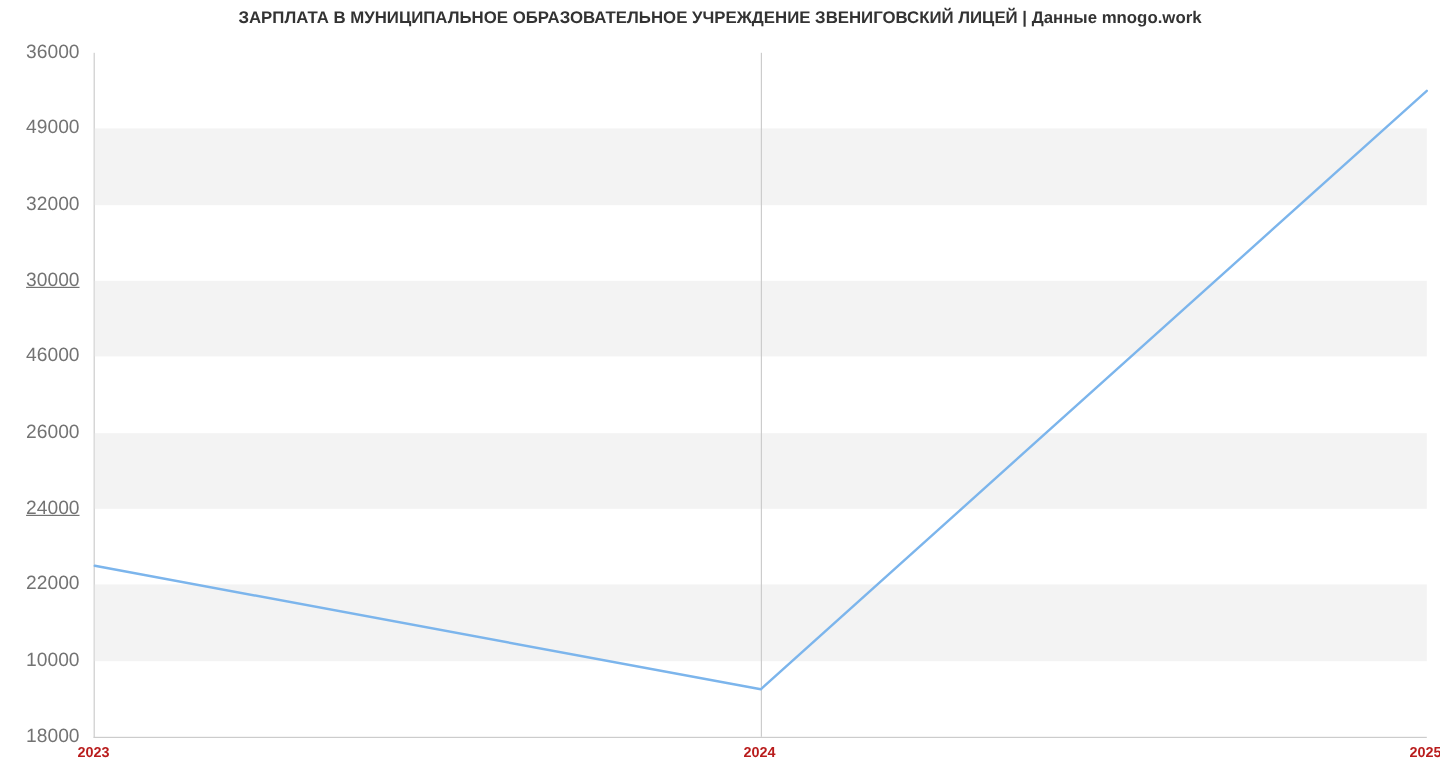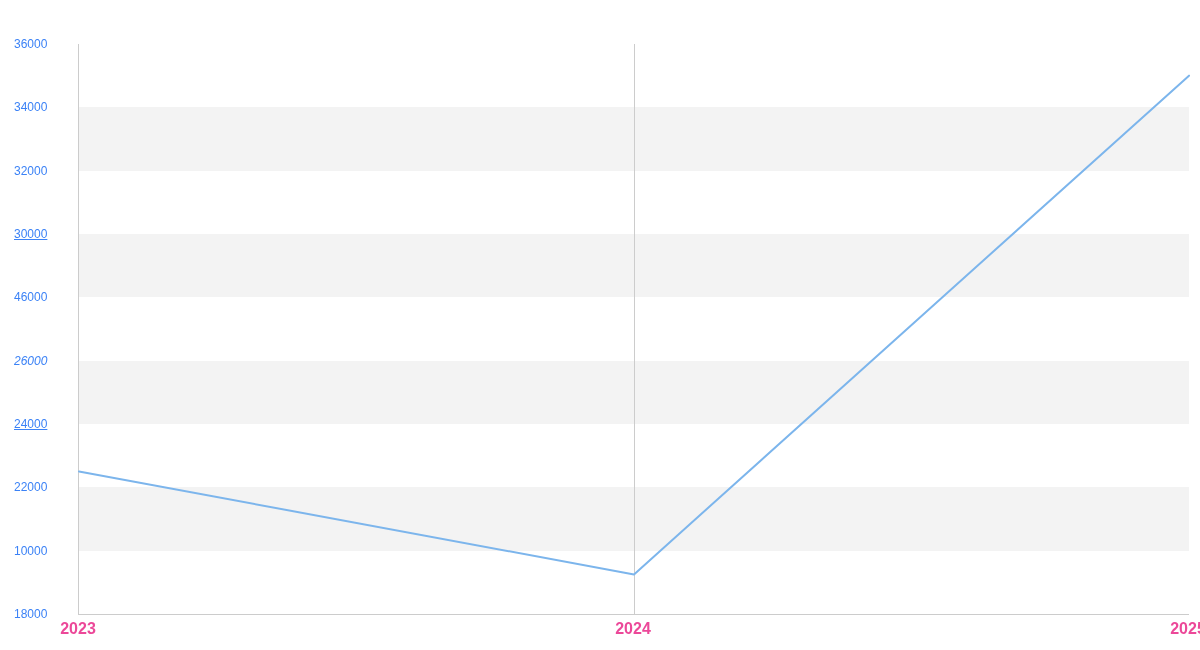--- a/index.html
+++ b/index.html
@@ -33,30 +33,30 @@
     width: 1110px;
     height: 570px;
     border-left: 1px solid #cccccc;
     border-bottom: 1px solid #cccccc;
     overflow: visible;
   }
   .y-tick-label {
     position: absolute;
     right: 1126px; 
     width: 60px;
-    text-align: left;
-    font-size: 12px;
-    color: #3b82f6;
+    text-align: center;
+    font-size: 16px;
+    color: #737373;
     transform: translateY(-50%);
   }
   .x-tick-label {
     position: absolute;
     top: 620px;
-    font-size: 16px;
-    color: #ec4899;
+    font-size: 12px;
+    color: #b91c1c;
     transform: translateX(-50%);
     font-weight: 700;
   }
   .band {
     position: absolute;
     left: 0;
     width: 100%;
     background: #f3f3f3;
   }
   .vgrid {
@@ -79,30 +79,31 @@
     stroke: #7cb5ec;
     stroke-width: 2;
     stroke-linejoin: round;
     stroke-linecap: round;
   }
 </style>
 </head>
 <body>
 
 <div class="chart-wrap">
+  <div class="title">ЗАРПЛАТА В МУНИЦИПАЛЬНОЕ ОБРАЗОВАТЕЛЬНОЕ УЧРЕЖДЕНИЕ ЗВЕНИГОВСКИЙ ЛИЦЕЙ | Данные mnogo.work</div>
 
   <div class="y-tick-label" style="top:614px;">18000</div>
   <div class="y-tick-label" style="top:550.67px;">10000</div>
   <div class="y-tick-label" style="top:487.33px;">22000</div>
   <div class="y-tick-label" style="top:424px;text-decoration:underline;">24000</div>
-  <div class="y-tick-label" style="top:360.67px;font-style:italic;">26000</div>
+  <div class="y-tick-label" style="top:360.67px;">26000</div>
   <div class="y-tick-label" style="top:297.33px;">46000</div>
   <div class="y-tick-label" style="top:234px;text-decoration:underline;">30000</div>
   <div class="y-tick-label" style="top:170.67px;">32000</div>
-  <div class="y-tick-label" style="top:107.33px;">34000</div>
+  <div class="y-tick-label" style="top:107.33px;">49000</div>
   <div class="y-tick-label" style="top:44px;">36000</div>
 
   <div class="x-tick-label" style="left:78px;">2023</div>
   <div class="x-tick-label" style="left:633px;">2024</div>
   <div class="x-tick-label" style="left:1188px;text-align:center;">2025</div>
 
   <div class="plot">
 
     <div class="band" style="top:443.33px;height:63.33px;"></div>
     <div class="band" style="top:316.67px;height:63.33px;"></div>

